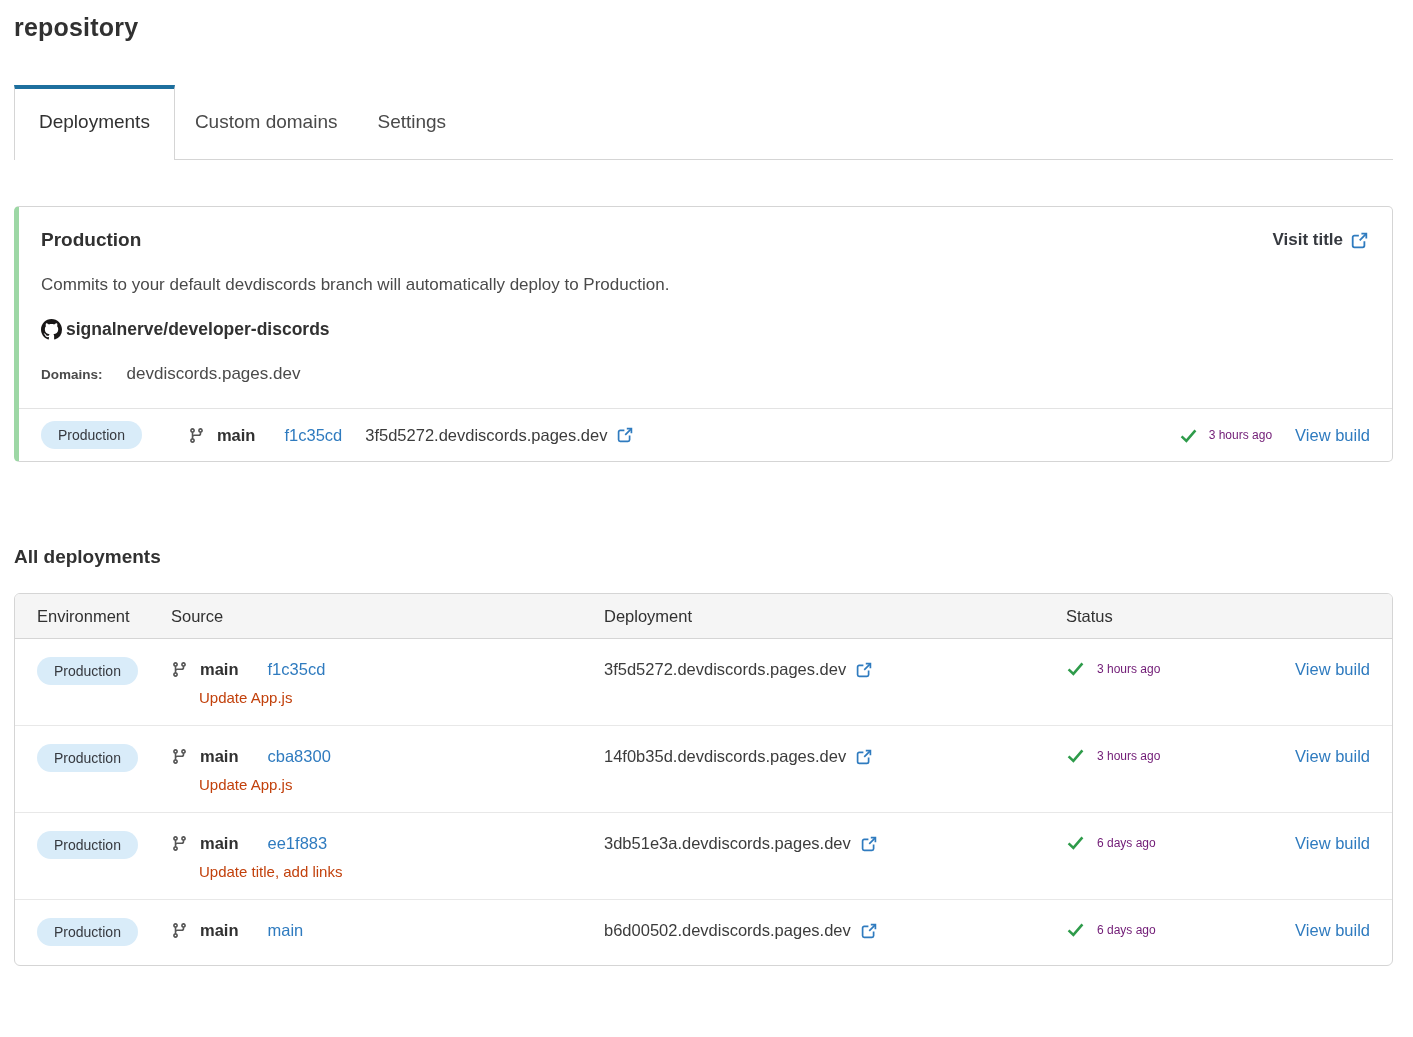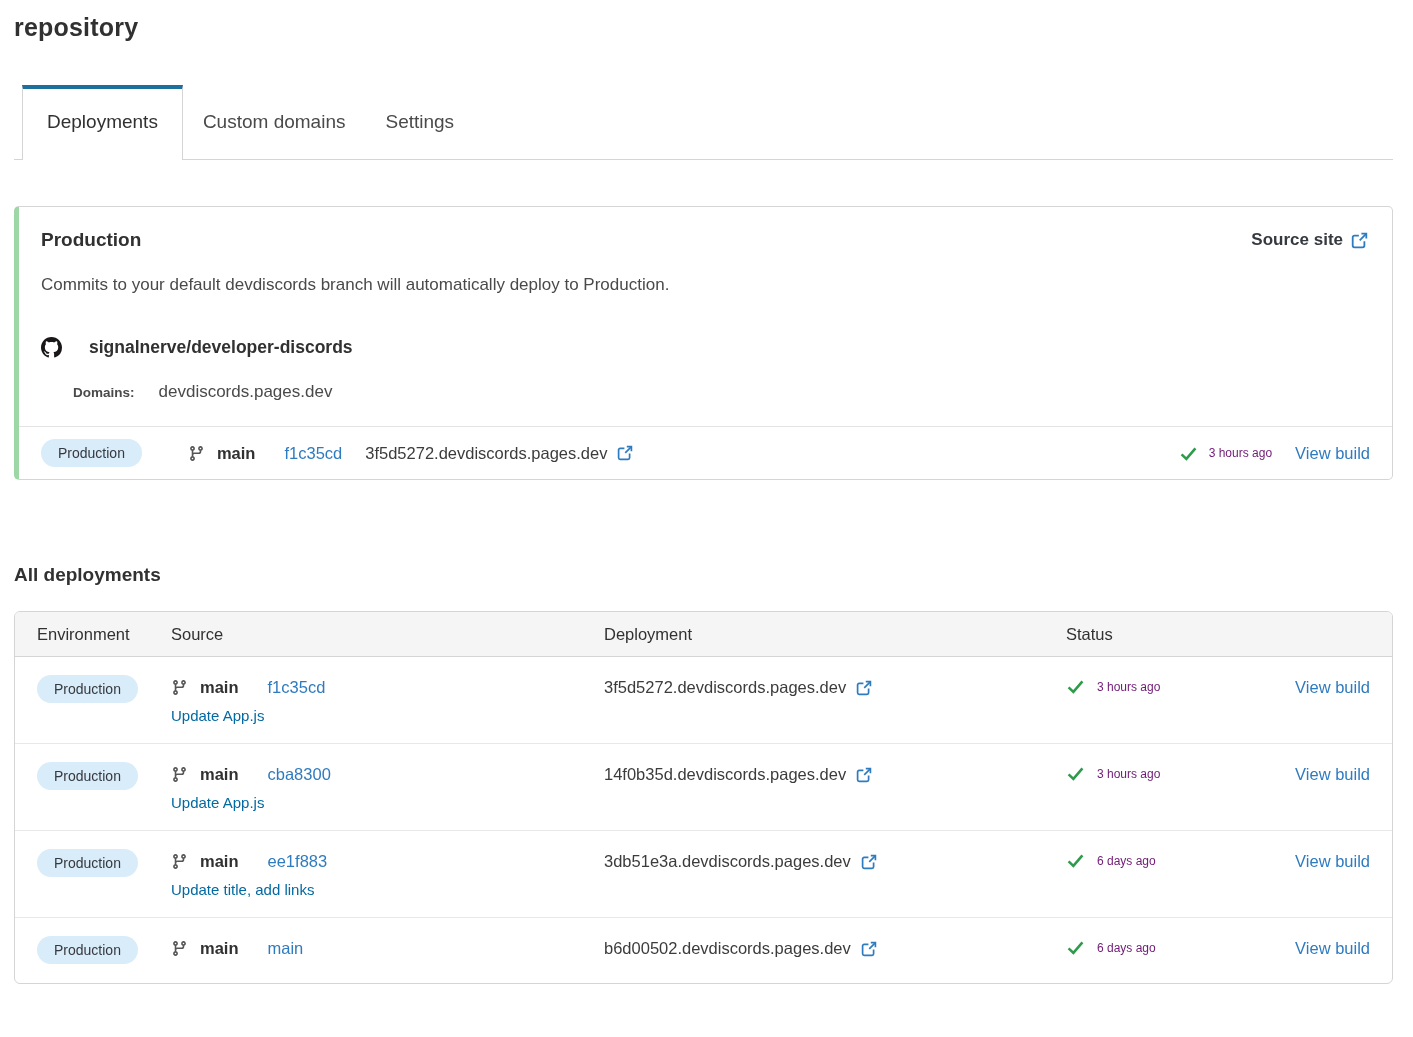--- a/index.html
+++ b/index.html
@@ -21,21 +21,20 @@
     display: flex; align-items: stretch;
     margin-top: 43px;
     border-bottom: 1px solid #d5d5d5;
   }
   .tab {
     font-size: 19px; color: #4a4a4a;
     padding: 25px 20px 26px;
     cursor: pointer;
     background: transparent;
     border: none;
-    margin-left: 8px;
   }
   .tab.active {
     color: #313131;
     background: #fff;
     border: 1px solid #d5d5d5;
     border-top: 4px solid #1d6f9e;
     border-bottom: none;
     margin-bottom: -1px;
     padding: 22px 24px 27px;
   }
@@ -53,27 +52,27 @@
   .prod-header { display: flex; justify-content: space-between; align-items: center; }
   .prod-title { font-size: 19px; font-weight: 700; color: #313131; }
   .visit-site {
     display: inline-flex; align-items: center; gap: 8px;
     font-size: 17px; font-weight: 700; color: #36393f;
     text-decoration: none; cursor: pointer;
   }
   .ext-icon { color: #2f7bbf; display: inline-flex; }
   .prod-desc { margin-top: 24px; font-size: 17px; color: #4a4a4a; }
   .repo-row {
-    margin-top: 42px; display: flex; align-items: center; gap: 27px;
+    margin-top: 24px; display: flex; align-items: center; gap: 4px;
   }
   .gh-icon { color: #191717; display: inline-flex; }
   .repo-name { font-size: 17.5px; font-weight: 700; color: #313131; }
   .domains-row {
     margin-top: 24px; margin-bottom: 24px;
-    display: flex; align-items: baseline; gap: 24px; margin-left: 32px;
+    display: flex; align-items: baseline; gap: 24px;
   }
   .domains-label { font-size: 13.5px; font-weight: 700; color: #4a4a4a; }
   .domains-value { font-size: 17px; color: #4a4a4a; }
 
   .prod-deploy-row {
     border-top: 1px solid #e3e3e3;
     padding: 12px 22px;
     display: flex; align-items: center;
   }
   .env-badge {
@@ -135,21 +134,21 @@
     padding: 21px 22px 19px;
   }
   .t-row + .t-row { border-top: 1px solid #e8e8e8; }
   .cell-env .env-badge { margin-top: -3px; }
   .cell-source .source-line {
     display: flex; align-items: center;
   }
   .cell-source .branch-icon { margin-right: 12px; }
   .cell-source .branch-name { margin-right: 29px; }
   .commit-message {
-    margin-top: 10px; font-size: 15px; color: #0369a1;
+    margin-top: 10px; font-size: 15px; color: #c2410c; margin-left: 28px;
   }
   .commit-message:empty { display: none; }
   .cell-status { display: flex; align-items: center; }
   .cell-status .status-time { margin-left: 12px; }
   .cell-view { text-align: right; }
   .cell-view .view-build { margin-left: 0; }
 </style>
 </head>
 <body>
 
@@ -178,21 +177,21 @@
   <button class="tab active">Deployments</button>
   <button class="tab">Custom domains</button>
   <button class="tab">Settings</button>
 </nav>
 
 <section class="prod-card">
   <div class="prod-card-top">
     <div class="prod-header">
       <h2 class="prod-title">Production</h2>
       <a class="visit-site">
-        <span>Source site</span>
+        <span>Visit title</span>
         <span class="ext-icon">
           <svg width="17" height="17" viewBox="0 0 16 16">
               <use href="#i-ext"></use>
             </svg>
         </span>
       </a>
     </div>
     <p class="prod-desc">Commits to your default devdiscords branch will automatically deploy to Production.</p>
     <div class="repo-row">
       <span class="gh-icon">

